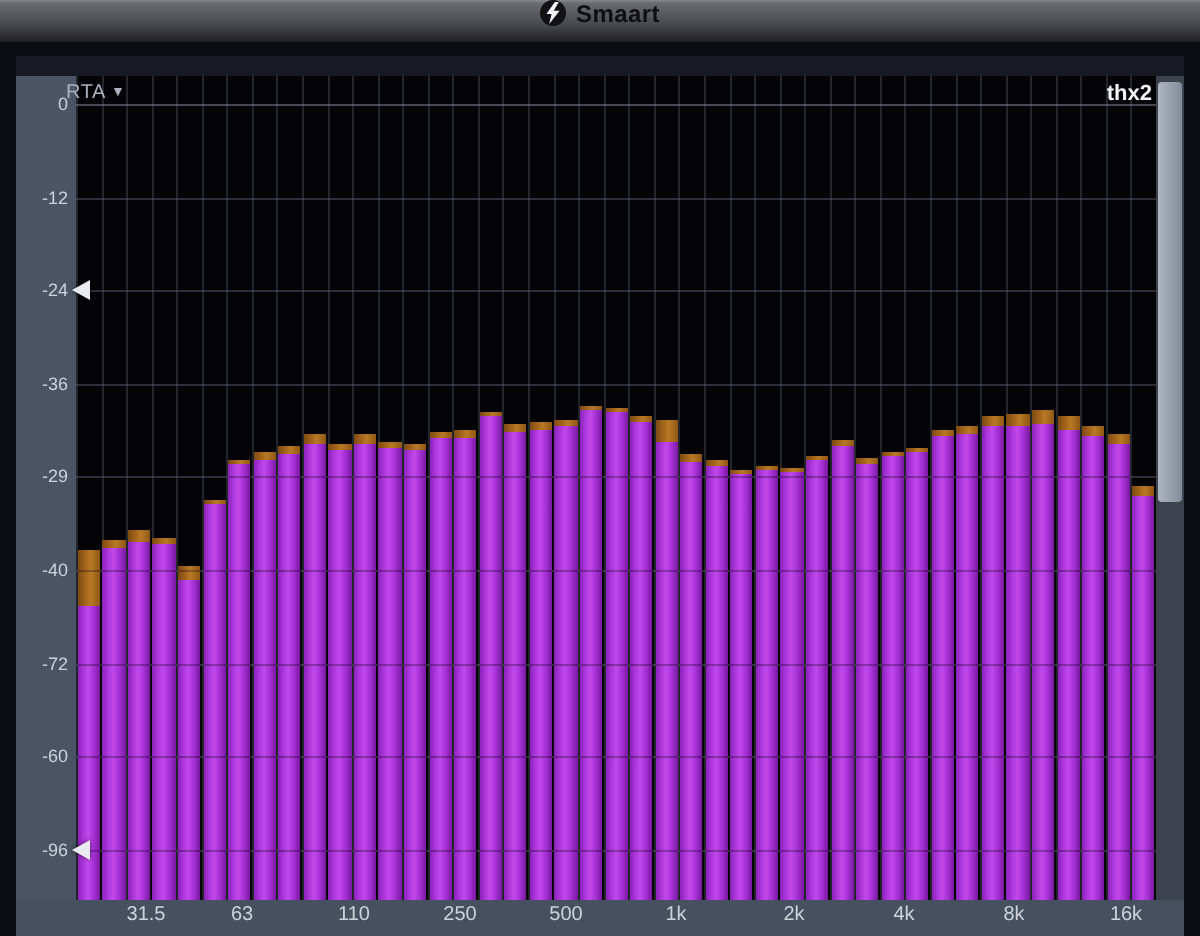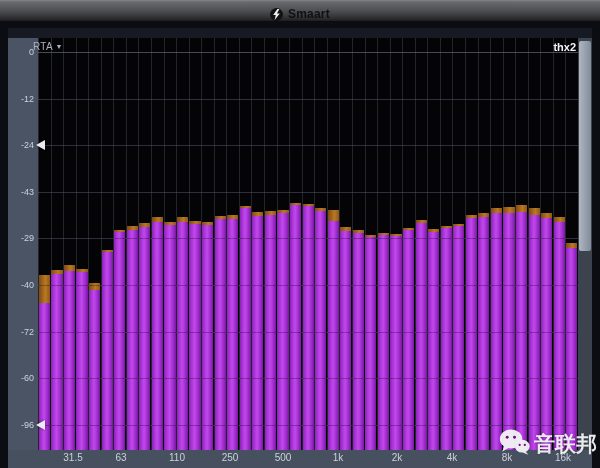--- a/index.html
+++ b/index.html
@@ -2,21 +2,21 @@
 <html><head>
 <meta charset="utf-8">
 <style>
   html,body{margin:0;padding:0;background:#0c0e14;}
   #app{position:relative;width:600px;height:468px;overflow:hidden;
        font-family:"Liberation Sans","DejaVu Sans",sans-serif;
        background:#0c0e14;-webkit-font-smoothing:antialiased;}
   
   #titlebar{position:absolute;left:0;top:0;width:600px;height:21px;
     background:linear-gradient(180deg,#87888b 0%,#6a6b6e 8%,#4b4c4f 55%,#2b2b2e 90%,#1d1d20 100%);
-    border-bottom:1px solid #0a0a0b;display:flex;align-items:flex-end;justify-content:center;gap:5px;}
+    border-bottom:1px solid #0a0a0b;display:flex;align-items:flex-start;justify-content:center;gap:5px;}
   #titlebar .ttl{font-size:12px;font-weight:bold;color:#101012;letter-spacing:.2px;}
   .logo{width:13px;height:13px;border-radius:50%;background:#121214;display:flex;align-items:center;justify-content:center;}
   
   #content-bg{position:absolute;left:0;top:21px;width:600px;height:447px;background:#0b0d13;}
   #panel{position:absolute;left:8px;top:28px;width:584px;height:440px;background:#171a23;}
   #yaxis-strip{position:absolute;left:8px;top:38px;width:30px;height:412px;background:#4a5464;}
   #bottom-strip{position:absolute;left:8px;top:450px;width:584px;height:18px;background:#47505f;}
   #plot{position:absolute;left:38px;top:38px;width:540px;height:412px;background:#040407;overflow:hidden;}
   #scroll-track{position:absolute;left:578px;top:38px;width:14px;height:412px;background:#3c434f;}
   #scroll-thumb{position:absolute;left:579px;top:41px;width:12px;height:210px;border-radius:2px;
@@ -212,39 +212,24 @@
   <div id="bottom-strip"></div>
   <div id="scroll-track"></div>
   <div id="scroll-thumb"></div>
 
   <div id="mode">
     <span>RTA</span>
     <span class="caret">▼</span>
   </div>
   <div id="preset">thx2</div>
 
-  <div id="watermark">
-    <span>
-      <svg width="31" height="27" viewBox="0 0 36 31">
-        <ellipse cx="14" cy="12.5" rx="13" ry="11" fill="#f4f4f6"></ellipse>
-        <polygon points="6,20 4,27 12,22.5" fill="#f4f4f6"></polygon>
-        <circle cx="9.5" cy="10.5" r="1.7" fill="#62117e"></circle>
-        <circle cx="18" cy="10.5" r="1.7" fill="#62117e"></circle>
-        <ellipse cx="27" cy="21" rx="8.6" ry="7.4" fill="#f4f4f6"></ellipse>
-        <polygon points="31,27 34,31 27.5,28.3" fill="#f4f4f6"></polygon>
-        <circle cx="24" cy="19.5" r="1.3" fill="#62117e"></circle>
-        <circle cx="30" cy="19.5" r="1.3" fill="#62117e"></circle>
-      </svg>
-    </span>
-    <span class="wm-text">音联邦</span>
-  </div>
 <div class="ytick" style="left: 8px; top: 47px;">0</div>
     <div class="ytick" style="left: 8px; top: 93.62px;">-12</div>
     <div class="ytick" style="left: 8px; top: 140.24px;">-24</div>
-    <div class="ytick" style="left: 8px; top: 186.86px;">-43</div>
+    <div class="ytick" style="left: 8px; top: 186.86px;">-36</div>
     <div class="ytick" style="left: 8px; top: 233.48px;">-29</div>
     <div class="ytick" style="left: 8px; top: 280.1px;">-40</div>
     <div class="ytick" style="left: 8px; top: 326.72px;">-72</div>
     <div class="ytick" style="left: 8px; top: 373.34px;">-60</div>
     <div class="ytick" style="left: 8px; top: 419.96px;">-96</div>
     <div class="marker" style="left: 36px; top: 140.24px;"></div>
     <div class="marker" style="left: 36px; top: 419.96px;"></div>
     <div class="xtick" style="left: 73px;">31.5</div>
     <div class="xtick" style="left: 121px;">63</div>
     <div class="xtick" style="left: 177px;">110</div>

